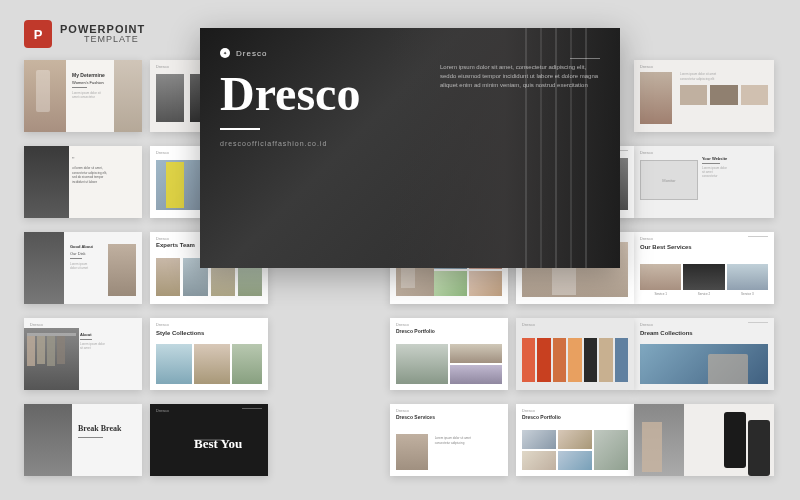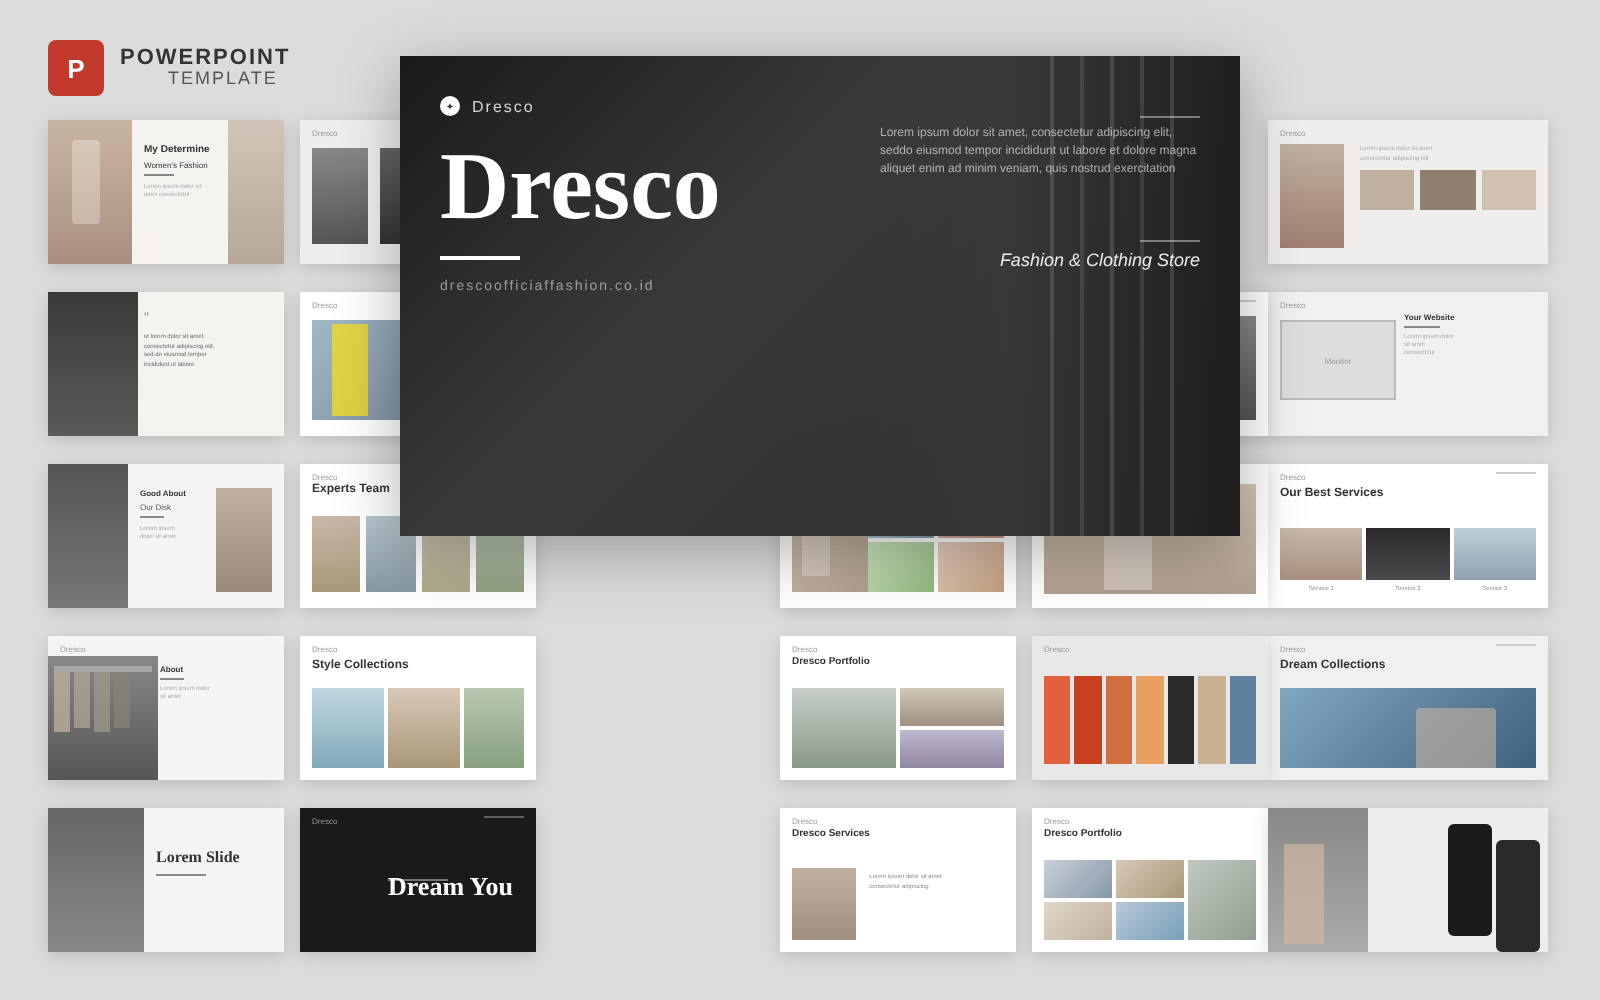--- a/index.html
+++ b/index.html
@@ -242,24 +242,20 @@
         <span style="font-size:8px;color:rgba(255,255,255,0.8);letter-spacing:1px;">Dresco</span>
       </div>
       <div class="featured-title">Dresco</div>
       <div class="featured-divider"></div>
       <div class="featured-website">drescoofficiaffashion.co.id</div>
     </div>
 
     <div class="featured-right-content">
       <div style="width:30px;height:1px;background:rgba(255,255,255,0.4);margin-left:auto;margin-bottom:4px;"></div>
       <div class="featured-desc">Lorem ipsum dolor sit amet, consectetur adipiscing elit, seddo eiusmod tempor incididunt ut labore et dolore magna aliquet enim ad minim veniam, quis nostrud exercitation</div>
-      <div style="text-align:right;">
-        <div style="width:30px;height:1px;background:rgba(255,255,255,0.4);margin-left:auto;margin-bottom:4px;"></div>
-        <div class="featured-tagline">Fashion &amp; Clothing Store</div>
-      </div>
     </div>
   </div>
 
   <div class="thumb" style="left:634px; top:60px; width:140px; height:72px;">
     <div class="thumb-inner" style="background:#f0eeec;">
       <div style="position:absolute;top:4px;left:6px;font-size:4px;color:#999;">Dresco</div>
 
       <div style="position:absolute;left:6px;top:12px;width:32px;height:52px;background:linear-gradient(180deg,#c0b0a0,#a08070);"></div>
 
       <div style="position:absolute;right:6px;top:12px;width:88px;">
@@ -421,33 +417,33 @@
     </div>
   </div>
 
   <div class="thumb" style="left:24px; top:404px; width:118px; height:72px;">
     <div class="thumb-inner" style="background:#f5f5f5;">
       <div style="position:absolute;top:4px;left:6px;font-size:4px;color:#999;">Dresco</div>
 
       <div style="position:absolute;left:0;top:0;width:48px;height:72px;background:linear-gradient(180deg,#666,#888);"></div>
 
       <div style="position:absolute;left:54px;top:20px;">
-        <div style="font-size:8px;font-weight:bold;color:#333;font-family:Georgia,serif;">Lorem Slide</div>
+        <div style="font-size:8px;font-weight:bold;color:#333;font-family:Georgia,serif;">Break Break</div>
         <div style="width:25px;height:1px;background:#888;margin-top:4px;"></div>
       </div>
     </div>
   </div>
 
   <div class="thumb thank-you-slide" style="left:150px; top:404px; width:118px; height:72px;">
     <div class="thumb-inner" style="background:#1a1a1a;">
       <div style="position:absolute;top:4px;left:6px;font-size:4px;color:rgba(255,255,255,0.5);">Dresco</div>
       <div style="position:absolute;top:4px;right:6px;width:20px;height:1px;background:rgba(255,255,255,0.3);"></div>
 
       <div style="position:absolute;left:50%;top:50%;transform:translate(-50%,-50%);text-align:center;">
-        <div class="thank-you-text" style="font-size:13px;white-space:nowrap;">Dream You</div>
+        <div class="thank-you-text" style="font-size:13px;white-space:nowrap;">Best You</div>
         <div style="width:30px;height:1px;background:rgba(255,255,255,0.4);margin:4px auto;"></div>
       </div>
     </div>
   </div>
 
   <div class="thumb" style="left:390px; top:404px; width:118px; height:72px;">
     <div class="thumb-inner" style="background:white;">
       <div style="position:absolute;top:4px;left:6px;font-size:4px;color:#999;">Dresco</div>
       <div style="position:absolute;top:10px;left:6px;font-size:5px;font-weight:bold;color:#333;">Dresco Services</div>
 

